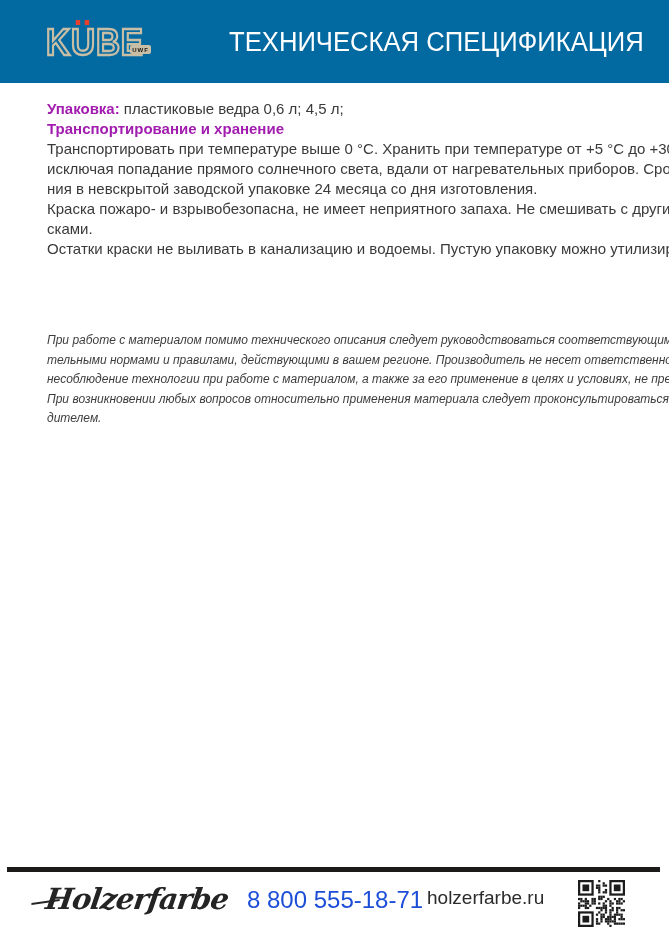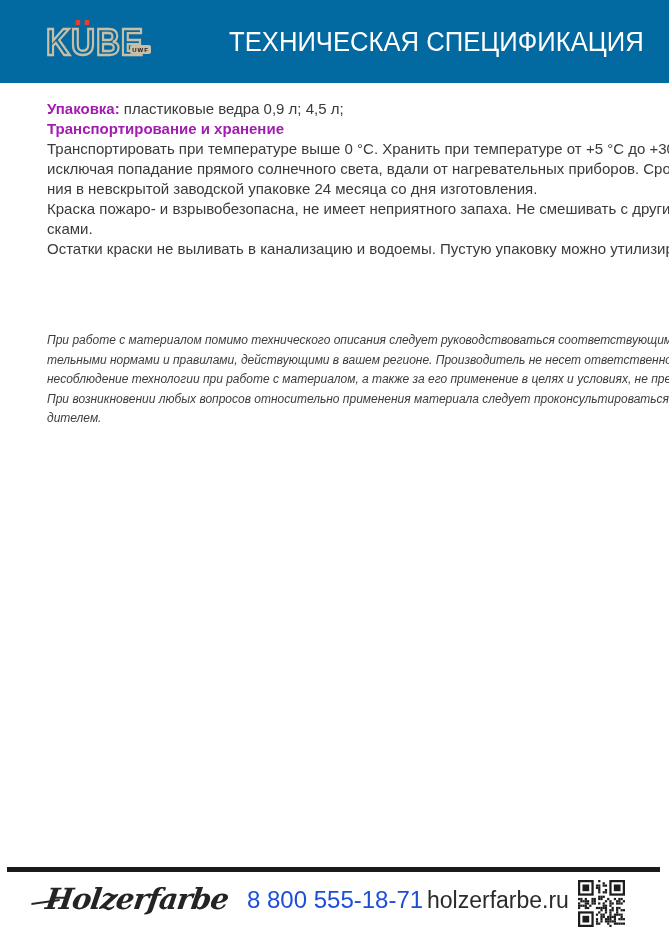--- a/index.html
+++ b/index.html
@@ -67,37 +67,37 @@
   .brand-script:after{
     content:"";position:absolute;left:-14px;top:19px;width:28px;height:2px;
     background:#242424;transform:rotate(-8deg);
   }
   .footer-phone{
     position:absolute;left:247px;top:886px;
     font-size:24px;color:#1d4ed8;white-space:nowrap;
   }
   .footer-site{
     position:absolute;left:427px;top:887px;
-    font-size:23px;color:#2b2b2b;white-space:nowrap;
+    font-size:19px;color:#2b2b2b;white-space:nowrap;
   }
   .qr{position:absolute;left:578px;top:880px;width:47px;height:47px;}
 </style>
 </head>
 <body>
 
 <div class="header">
   <div class="logo">
     <div class="logo-letters"><span>K</span><span class="logo-u"><span class="umlaut"></span><span>U</span></span><span>BE</span></div>
     <div class="uwf-badge">UWF</div>
   </div>
   <div class="doc-title">ТЕХНИЧЕСКАЯ СПЕЦИФИКАЦИЯ</div>
 </div>
 
 <div class="body-text">
-  <div class="line"><span class="bold">Упаковка:</span><span> пластиковые ведра 0,9 л; 4,5 л;</span></div>
+  <div class="line"><span class="bold">Упаковка:</span><span> пластиковые ведра 0,6 л; 4,5 л;</span></div>
   <div class="line bold">Транспортирование и хранение</div>
   <div class="line">Транспортировать при температуре выше 0 °C. Хранить при температуре от +5 °C до +30 °C,</div>
   <div class="line">исключая попадание прямого солнечного света, вдали от нагревательных приборов. Срок хране-</div>
   <div class="line">ния в невскрытой заводской упаковке 24 месяца со дня изготовления.</div>
   <div class="line">Краска пожаро- и взрывобезопасна, не имеет неприятного запаха. Не смешивать с другими кра-</div>
   <div class="line">сками.</div>
   <div class="line">Остатки краски не выливать в канализацию и водоемы. Пустую упаковку можно утилизировать</div>
 </div>
 
 <div class="disclaimer">

